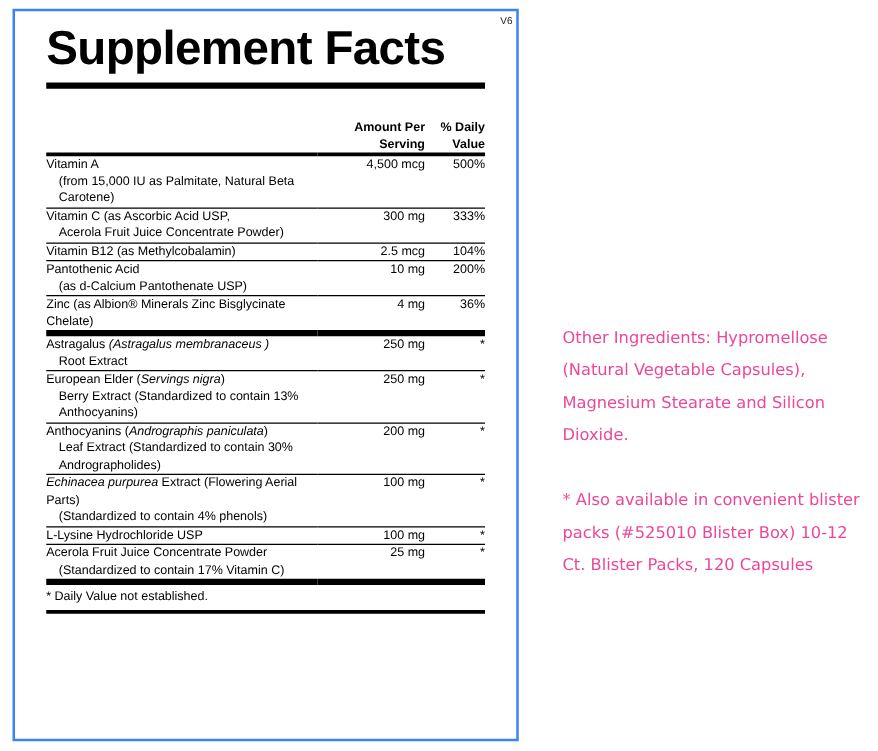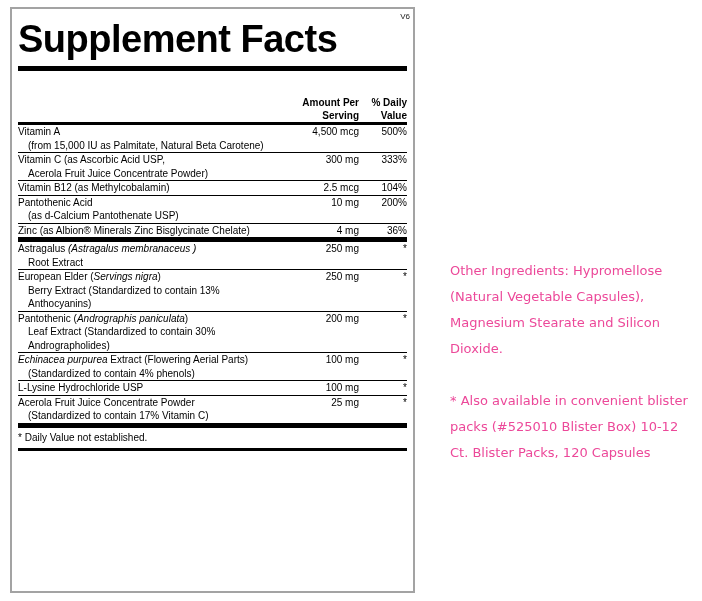--- a/index.html
+++ b/index.html
@@ -22,24 +22,24 @@
     height: 601px;
   }
 
   
   .panel {
     position: absolute;
     left: 10px;
     top: 7px;
     width: 405px;
     height: 586px;
-    border: 2px solid #a3a3a3;
+    border: 2px solid #3b82f6;
     background: #fff;
     box-sizing: border-box;
-    padding: 0 6px;
+    padding: 0 25px;
   }
 
   .panel-title {
     font-family: "Liberation Sans", sans-serif;
     font-weight: bold;
     font-size: 38px;
     line-height: 42px;
     letter-spacing: -0.5px;
     margin: 9px 0 0 0;
     white-space: nowrap;
@@ -250,21 +250,21 @@
           </td>
           <td class="amt">250 mg</td>
           <td class="dv">*</td>
         </tr>
         <tr class="sep">
             <td class="sep-thin" colspan="3"></td>
           </tr>
 
         <tr class="nut-row">
           <td>
-            <span>Pantothenic (</span><i>Andrographis paniculata</i><span>)</span>
+            <span>Anthocyanins (</span><i>Andrographis paniculata</i><span>)</span>
             <span class="sub">Leaf Extract  (Standardized to contain 30% Andrographolides)</span>
           </td>
           <td class="amt">200 mg</td>
           <td class="dv">*</td>
         </tr>
         <tr class="sep">
             <td class="sep-thin" colspan="3"></td>
           </tr>
 
         <tr class="nut-row">

